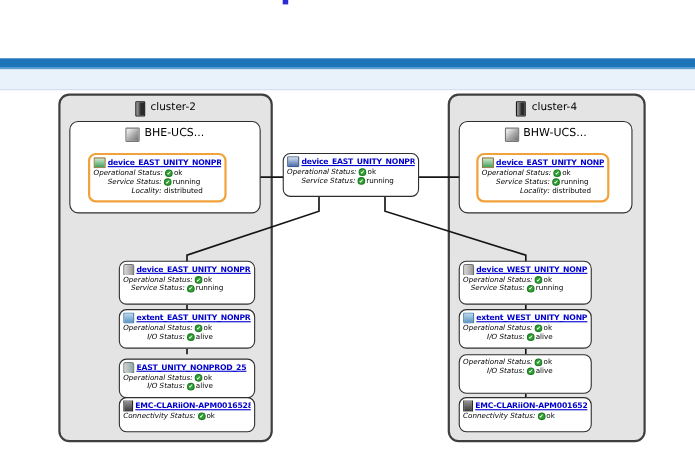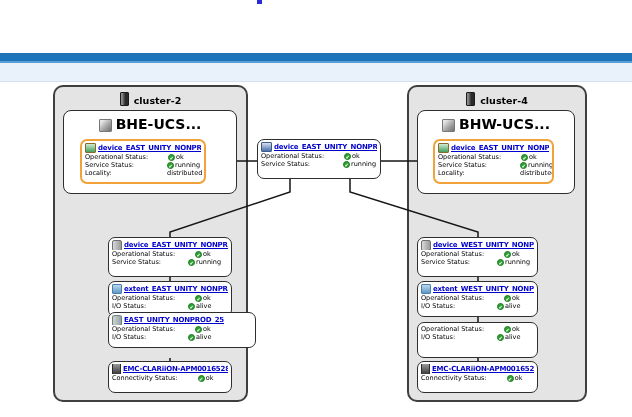--- a/index.html
+++ b/index.html
@@ -6,36 +6,36 @@
   .stage{position:relative;width:632px;height:417px;background:#ffffff;overflow:hidden;
          font-family:"DejaVu Sans","Liberation Sans",sans-serif;color:#000;}
   
   .top-glyph{position:absolute;left:257px;top:0;width:5px;height:4px;background:#2b2bd6;}
   .blue-bar{position:absolute;left:0;top:53px;width:632px;height:8px;background:#1d74b9;
             border-bottom:2px solid #5a9fd4;}
   .pale-band{position:absolute;left:0;top:63px;width:632px;height:18px;background:#e9f2fb;
              border-bottom:1px solid #d2e0ef;}
   
   .cluster{position:absolute;background:#e4e4e4;border:2px solid #3f3f3f;border-radius:10px;z-index:1;}
-  .cluster-head{display:flex;justify-content:center;align-items:flex-end;gap:5px;padding-top:5px;
-                font-weight:bold;font-size:9.5px;}
+  .cluster-head{display:flex;justify-content:center;align-items:flex-start;gap:5px;padding-top:5px;
+                font-weight:normal;font-size:9.5px;}
   
   .wires{position:absolute;left:0;top:0;z-index:2;pointer-events:none;}
   
   .hostbox{position:absolute;background:#fff;border:1.4px solid #2e2e2e;border-radius:8px;z-index:3;}
-  .host-head{display:flex;justify-content:center;align-items:flex-end;gap:4px;padding-top:5px;
-             font-weight:bold;font-size:14px;}
+  .host-head{display:flex;justify-content:center;align-items:flex-start;gap:4px;padding-top:5px;
+             font-weight:normal;font-size:10px;}
   .node{position:absolute;background:#fff;border:1.2px solid #2e2e2e;border-radius:7px;z-index:4;
         padding:2px 3px;box-sizing:border-box;overflow:hidden;}
   .node.hl{border:2px solid #f1a23a;}
   .nhead{display:flex;align-items:center;gap:2px;height:10px;overflow:hidden;white-space:nowrap;}
   .nlink{color:#0000cc;font-weight:bold;font-size:7px;text-decoration:underline;white-space:nowrap;
          letter-spacing:-0.2px;}
   .nrow{display:flex;align-items:center;height:8px;font-size:6.5px;white-space:nowrap;}
-  .lbl{flex:0 0 auto;min-width:62px;padding-right:20px;}
+  .lbl{flex:0 0 auto;min-width:62px;text-align:right;padding-right:2px;font-style:italic;}
   .chain .lbl{min-width:56px;}
   .val{font-weight:normal;}
   .chk{display:inline-block;width:7px;height:7px;border-radius:50%;background:#2fa233;color:#fff;
        font-size:5px;line-height:7px;text-align:center;margin-right:1px;flex:0 0 auto;
        border:0.5px solid #1d7a22;box-sizing:border-box;}
   
   .ic{display:inline-block;flex:0 0 auto;}
   .ic-cluster{width:7px;height:12px;background:linear-gradient(90deg,#8d8d8d 15%,#2a2a2a 60%);
               border:1px solid #1a1a1a;border-radius:1px;}
   .ic-host{width:11px;height:11px;background:linear-gradient(135deg,#e6e6e6 15%,#a8a8a8 55%,#6f6f6f);
@@ -189,21 +189,21 @@
         <span class="chk">✔</span>
         <span class="val">ok</span>
       </div>
     <div class="nrow">
         <span class="lbl">I/O Status:</span>
         <span class="chk">✔</span>
         <span class="val">alive</span>
       </div>
   </div>
 
-  <div class="node chain" style="left:108px;top:312px;width:148px;height:36px">
+  <div class="node chain" style="left:108px;top:326px;width:124px;height:36px">
     <div class="nhead">
         <span class="ic ic-vol"></span>
       <a class="nlink">EAST_UNITY_NONPROD_25</a>
       </div>
     <div class="nrow">
         <span class="lbl">Operational Status:</span>
         <span class="chk">✔</span>
         <span class="val">ok</span>
       </div>
     <div class="nrow">

